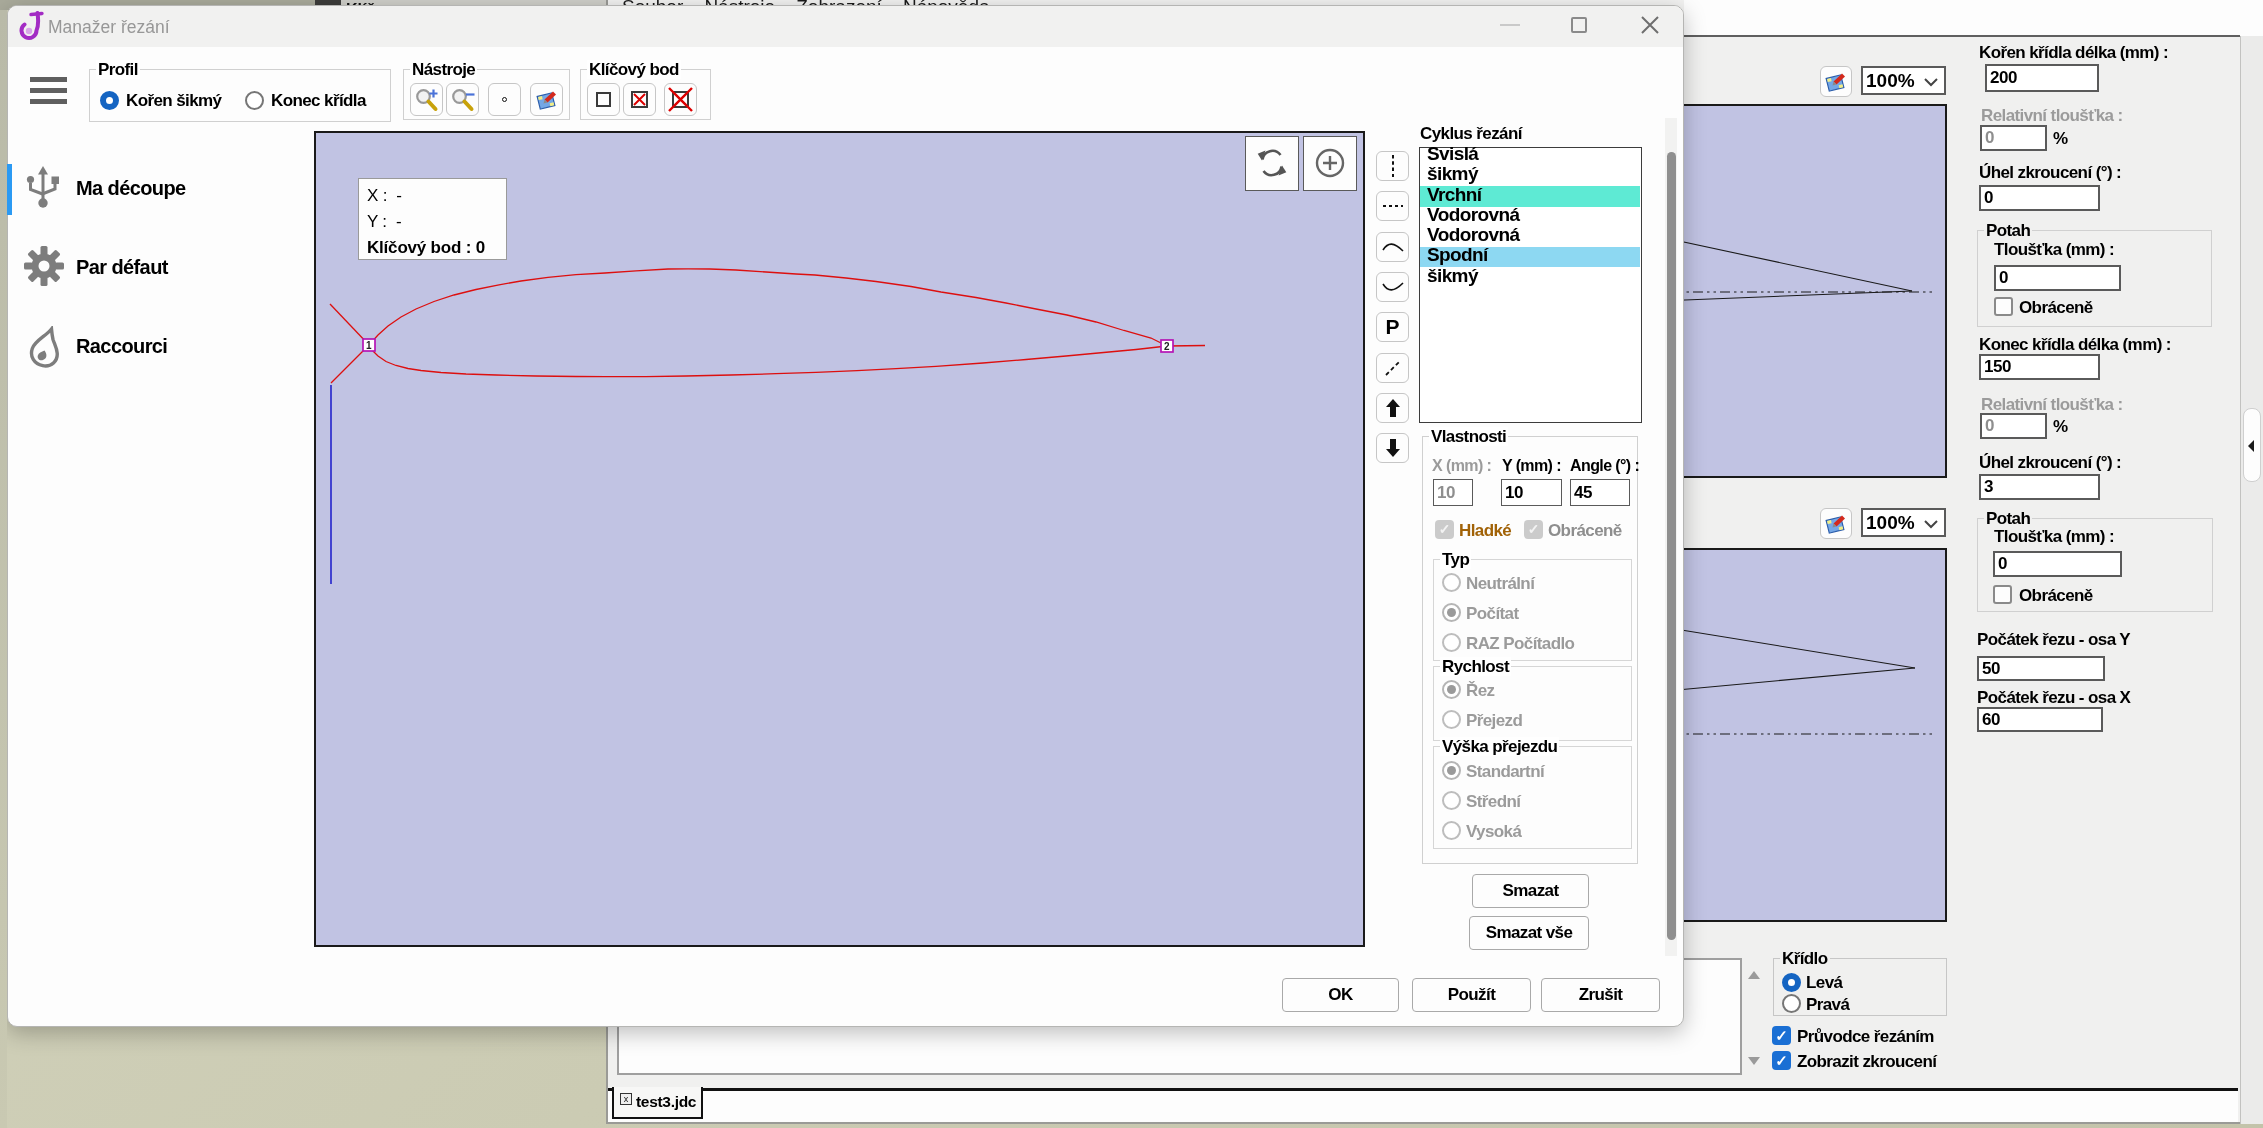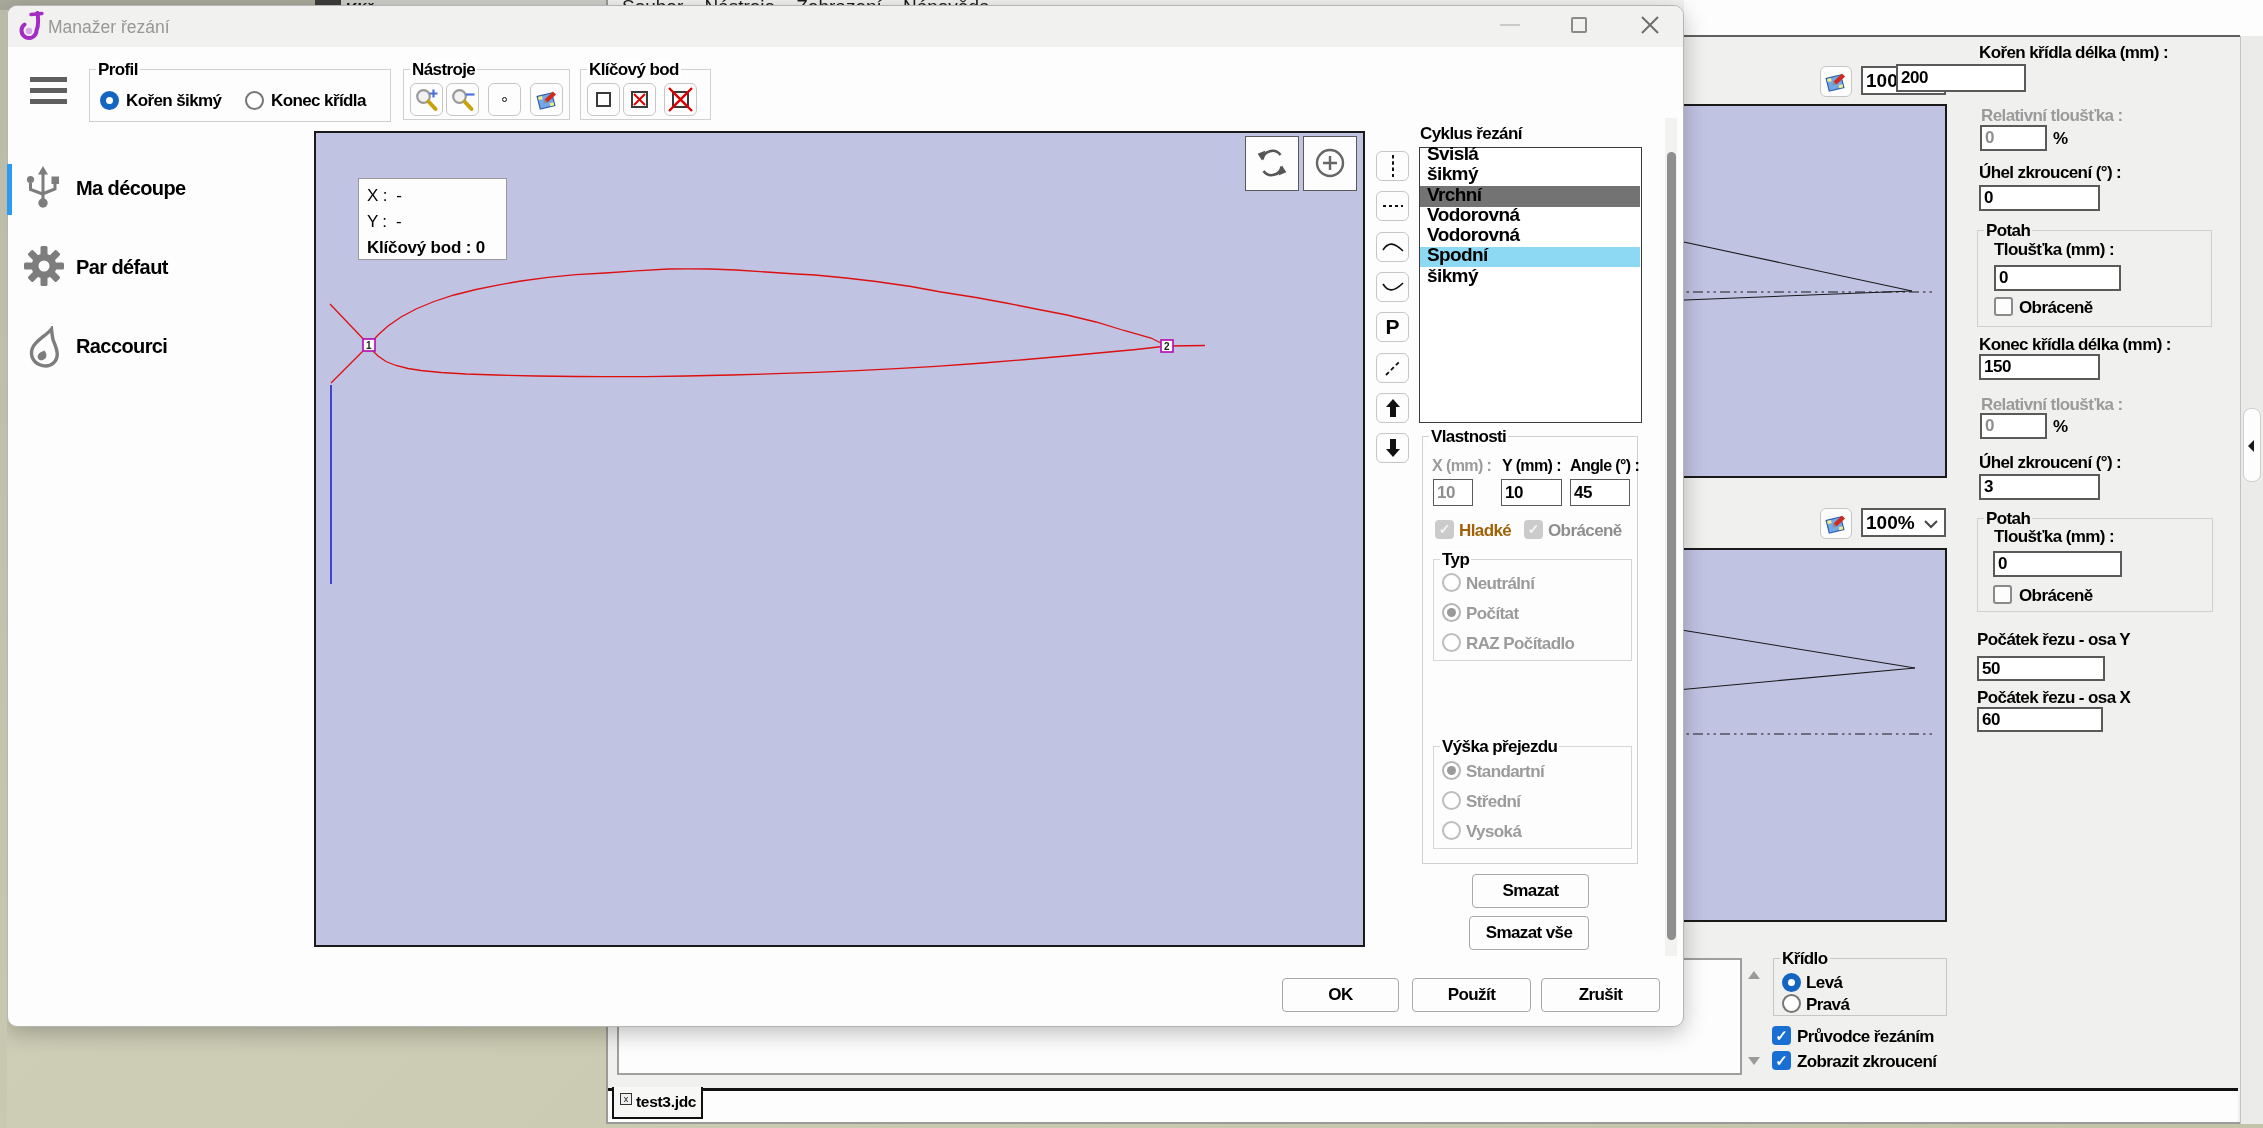--- a/index.html
+++ b/index.html
@@ -86,21 +86,21 @@
       </svg>
     </div>
   <div class="abs" style="left:1861px;top:508px;width:85px;height:29px;background:#fff;border:2px solid #5a5a5a">
      <span style="position:absolute;left:3px;top:2px;font-size:19px;font-weight:700">100%</span>
      <svg width="14" height="9" style="position:absolute;right:6px;top:10px">
         <path d="M1 1 L7 7 L13 1" stroke="#444" stroke-width="2" fill="none"></path>
       </svg>
   </div>
 
   <div class="lbl" style="left:1979px;top:43px">Kořen křídla délka (mm) :</div>
-  <div class="inp" style="left:1896px;top:64px;width:130px;height:28px">200</div>
+  <div class="inp" style="left:1985px;top:64px;width:114px;height:28px">200</div>
   <div class="glbl" style="left:1981px;top:106px">Relativní tloušťka :</div>
   <div class="inp" style="left:1980px;top:125px;width:67px;height:26px;color:#8e8e8e">0</div>
   <div class="lbl" style="left:2053px;top:129px">%</div>
   <div class="lbl" style="left:1979px;top:163px">Úhel zkroucení (°) :</div>
   <div class="inp" style="left:1979px;top:185px;width:121px;height:26px">0</div>
 
   <div class="fs" style="left:1977px;top:230px;width:235px;height:97px">
     <span class="leg" style="background:#f0f0ef">Potah</span>
     <div class="lbl" style="left:16px;top:9px">Tloušťka (mm) :</div>
     <div class="inp" style="left:16px;top:34px;width:127px;height:26px">0</div>
@@ -347,21 +347,21 @@
         <svg width="18" height="20">
           <path d="M9 19 L16 11 L12 11 L12 1 L6 1 L6 11 L2 11 Z" fill="#111"></path>
         </svg>
       </div>
     </div>
 
   <div class="lbl" style="left:1412px;top:118px">Cyklus řezání</div>
   <div class="abs" style="left:1411px;top:141px;width:223px;height:276px;background:#fff;border:1.5px solid #3c3c3c">
     <div class="item" style="left:7px;top:-5px">Svislá</div>
     <div class="item" style="left:7px;top:15px">šikmý</div>
-    <div class="abs" style="left:0;top:38px;width:220px;height:20.5px;background:#737373">
+    <div class="abs" style="left:0;top:38px;width:220px;height:20.5px;background:#5eead4">
         <span class="item" style="left:7px;top:-2.5px">Vrchní</span>
       </div>
     <div class="item" style="left:7px;top:56px">Vodorovná</div>
     <div class="item" style="left:7px;top:76px">Vodorovná</div>
     <div class="abs" style="left:0;top:98.5px;width:220px;height:20.5px;background:#8dd8f2">
         <span class="item" style="left:7px;top:-2.5px">Spodní</span>
       </div>
     <div class="item" style="left:7px;top:117px">šikmý</div>
   </div>
 
@@ -383,20 +383,27 @@
 
     <div class="fs" style="left:10px;top:122px;width:199px;height:102px;border-color:#d6d6d6">
       <span class="leg">Typ</span>
       <div class="radio dis" style="left:8px;top:13px"></div>
       <div class="glbl" style="left:32px;top:14px">Neutrální</div>
       <div class="radio dissel" style="left:8px;top:43px"></div>
       <div class="glbl" style="left:32px;top:44px">Počítat</div>
       <div class="radio dis" style="left:8px;top:73px"></div>
       <div class="glbl" style="left:32px;top:74px">RAZ Počítadlo</div>
     </div>
+    <div class="fs" style="left:10px;top:229px;width:199px;height:75px;border-color:#d6d6d6">
+      <span class="leg">Rychlost</span>
+      <div class="radio dissel" style="left:8px;top:13px"></div>
+      <div class="glbl" style="left:32px;top:14px">Řez</div>
+      <div class="radio dis" style="left:8px;top:43px"></div>
+      <div class="glbl" style="left:32px;top:44px">Přejezd</div>
+    </div>
     <div class="fs" style="left:10px;top:309px;width:199px;height:103px;border-color:#d6d6d6">
       <span class="leg">Výška přejezdu</span>
       <div class="radio dissel" style="left:8px;top:14px"></div>
       <div class="glbl" style="left:32px;top:15px">Standartní</div>
       <div class="radio dis" style="left:8px;top:44px"></div>
       <div class="glbl" style="left:32px;top:45px">Střední</div>
       <div class="radio dis" style="left:8px;top:74px"></div>
       <div class="glbl" style="left:32px;top:75px">Vysoká</div>
     </div>
   </div>

